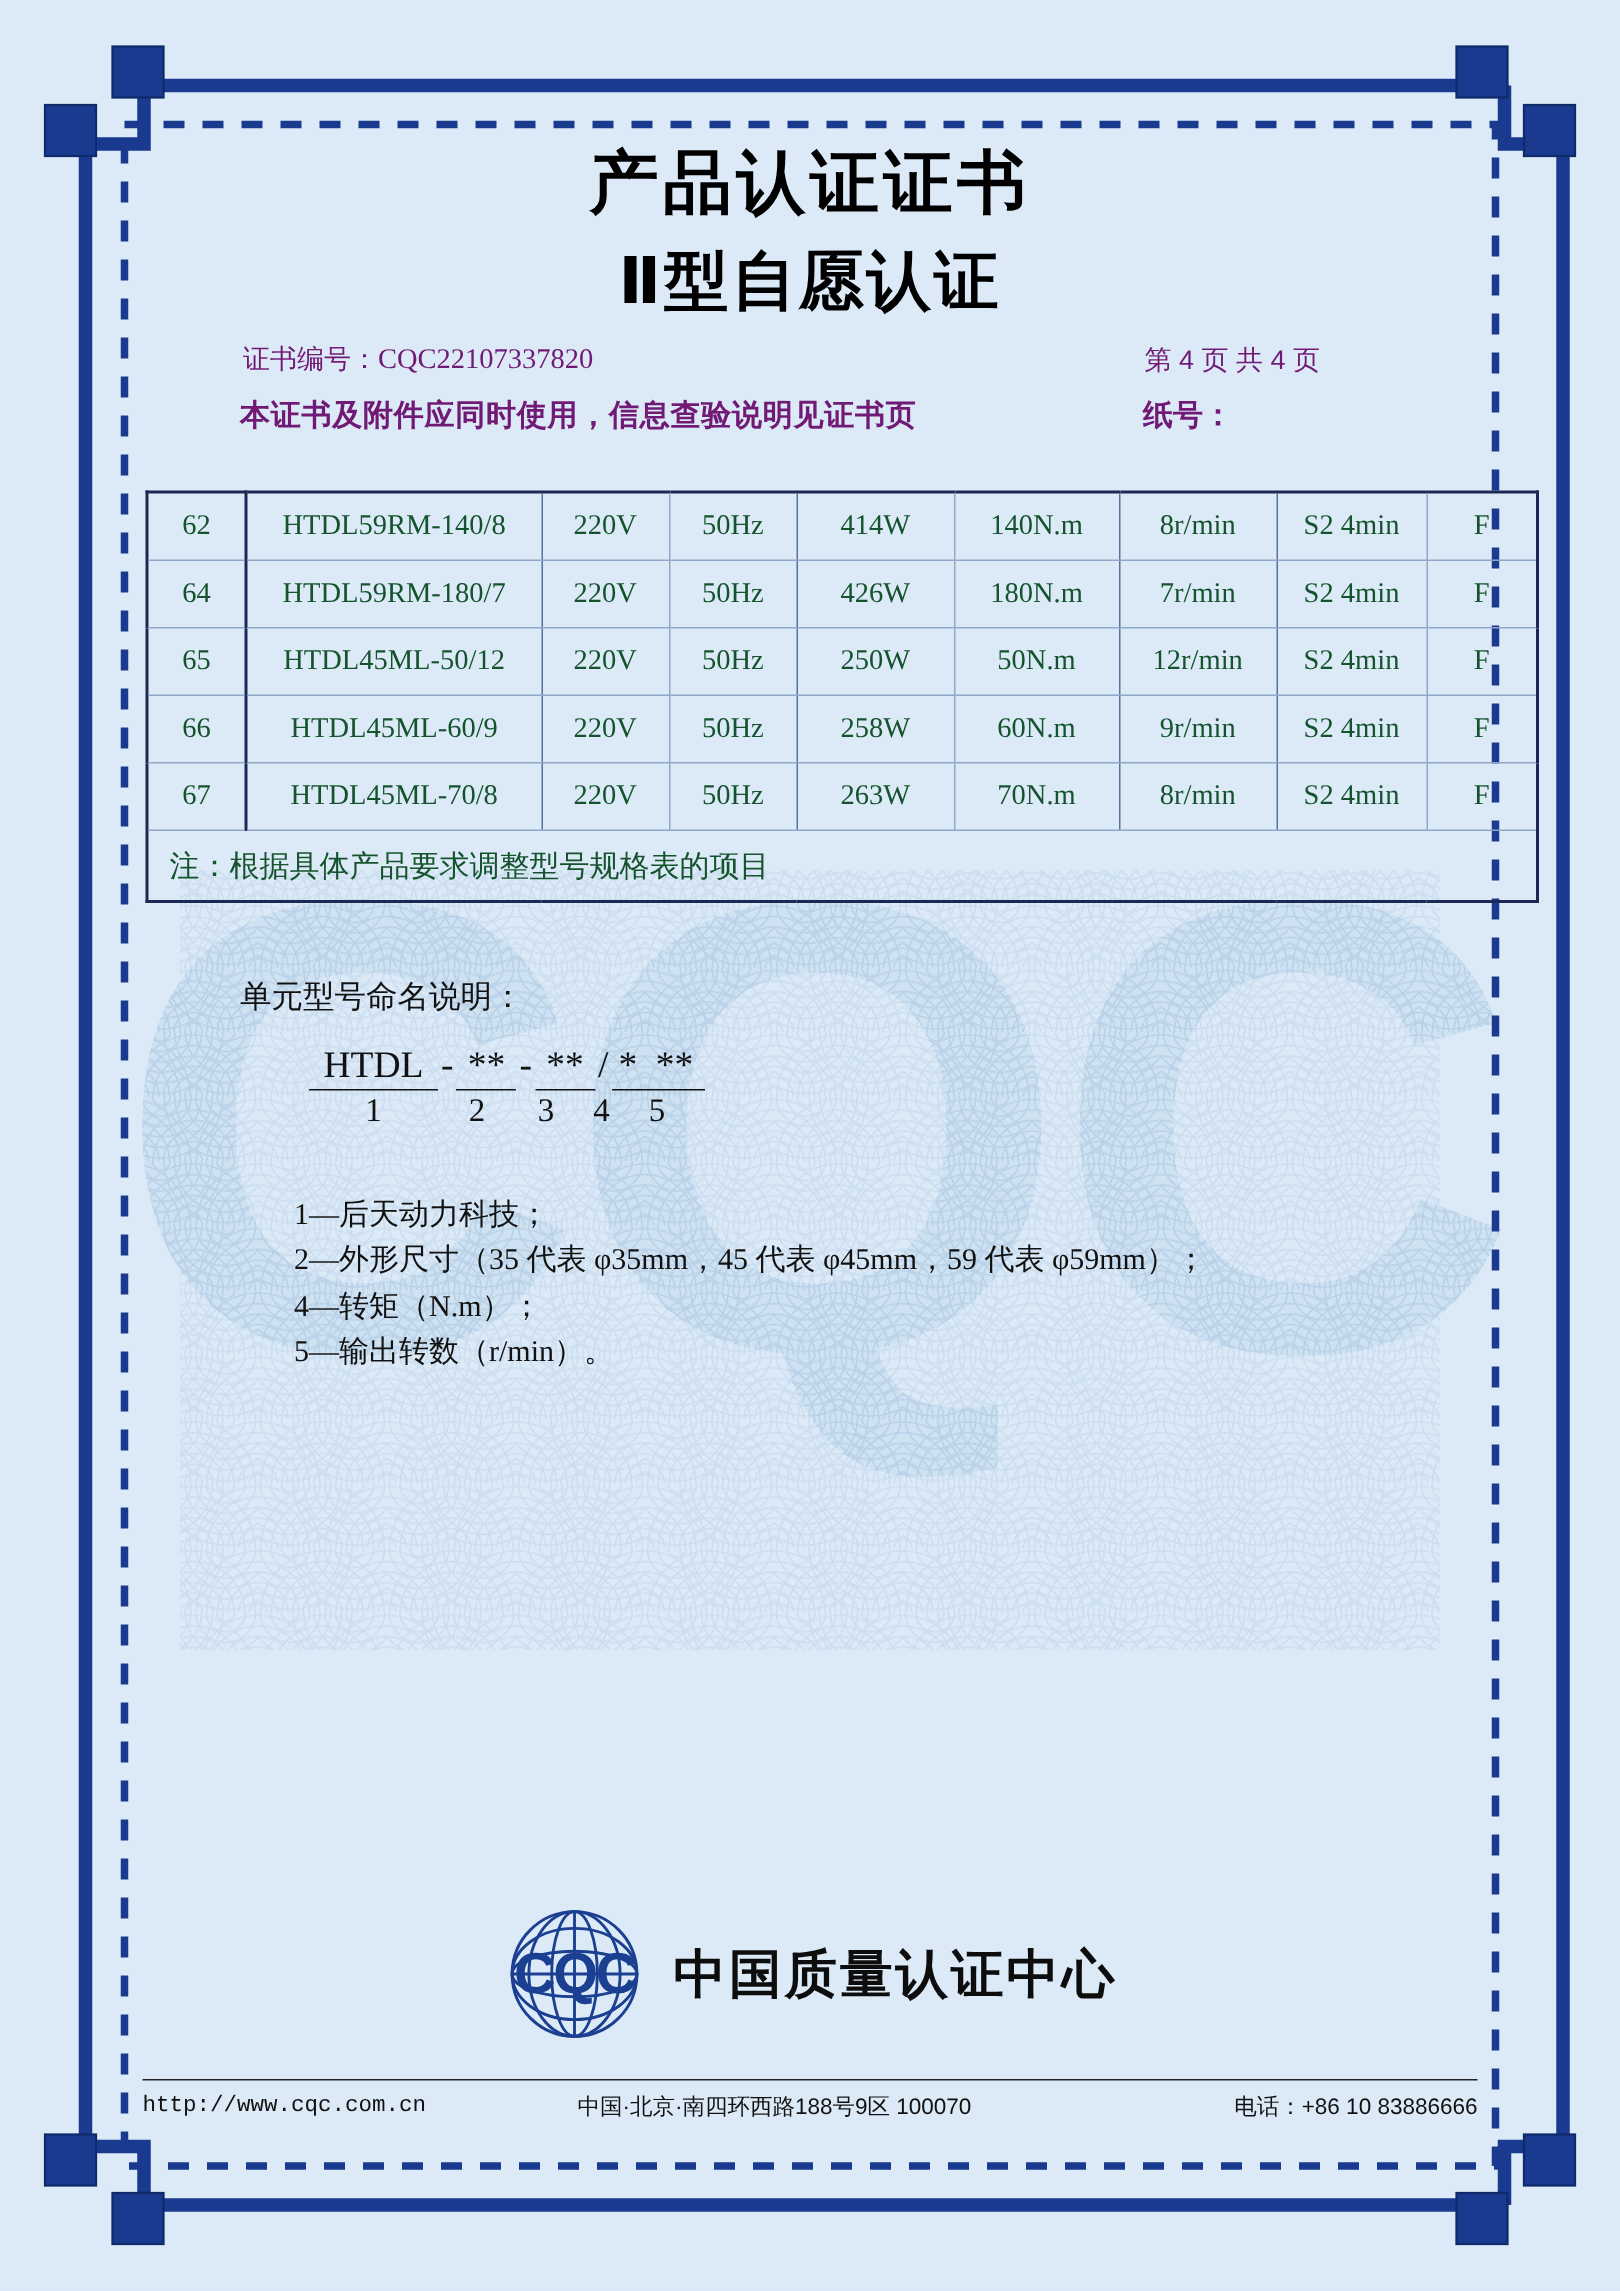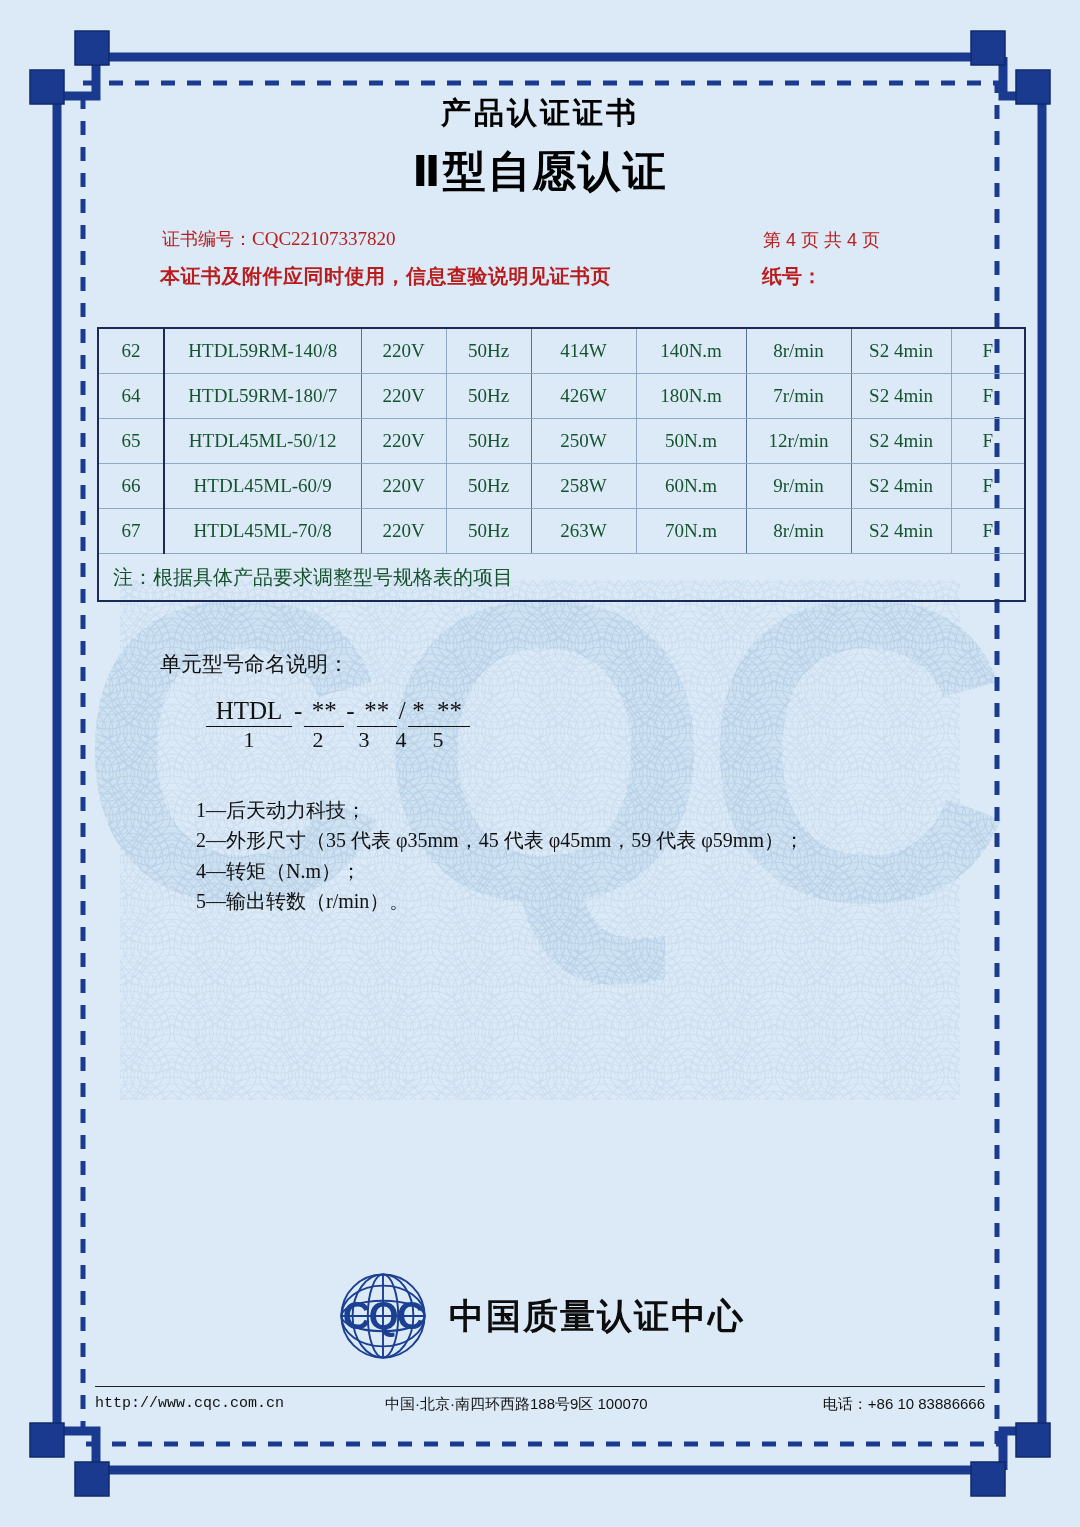--- a/index.html
+++ b/index.html
@@ -40,21 +40,21 @@
     left: 0; top: 0;
     width: 1080px;
     height: 1527px;
     z-index: 2;
   }
 
   .title-main {
     text-align: center;
     font-family: "Liberation Sans", "DejaVu Sans", sans-serif;
     font-weight: bold;
-    font-size: 30px;
+    font-size: 46px;
     letter-spacing: 3px;
     color: #000;
     margin: 0;
     padding-top: 97px;
     line-height: 1.05;
   }
   .title-sub {
     text-align: center;
     font-family: "Liberation Sans", "DejaVu Sans", sans-serif;
     font-weight: bold;
@@ -66,21 +66,21 @@
   }
 
   .meta {
     position: absolute;
     left: 0; top: 0;
     width: 1080px;
   }
   .meta-row {
     position: absolute;
     white-space: nowrap;
-    color: #b91c1c;
+    color: #701a75;
   }
   .cert-no {
     left: 162px; top: 227px;
     font-size: 19px;
     font-family: "Liberation Serif", serif;
   }
   .cert-no .lbl {
     font-family: "Liberation Sans", "DejaVu Sans", sans-serif;
     font-size: 18px;
   }

